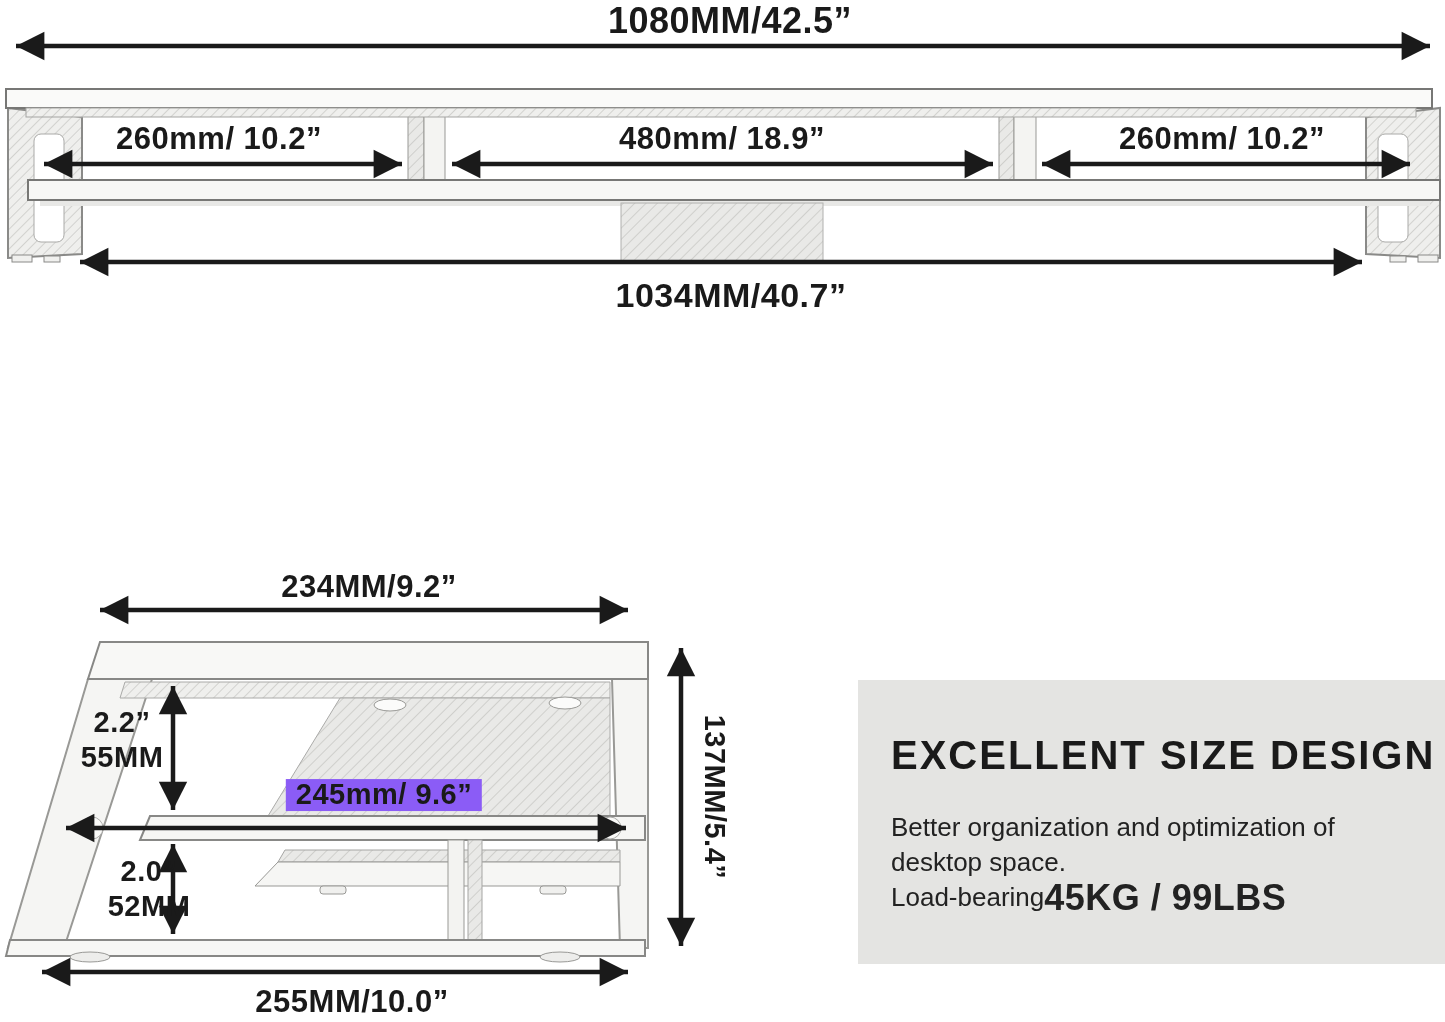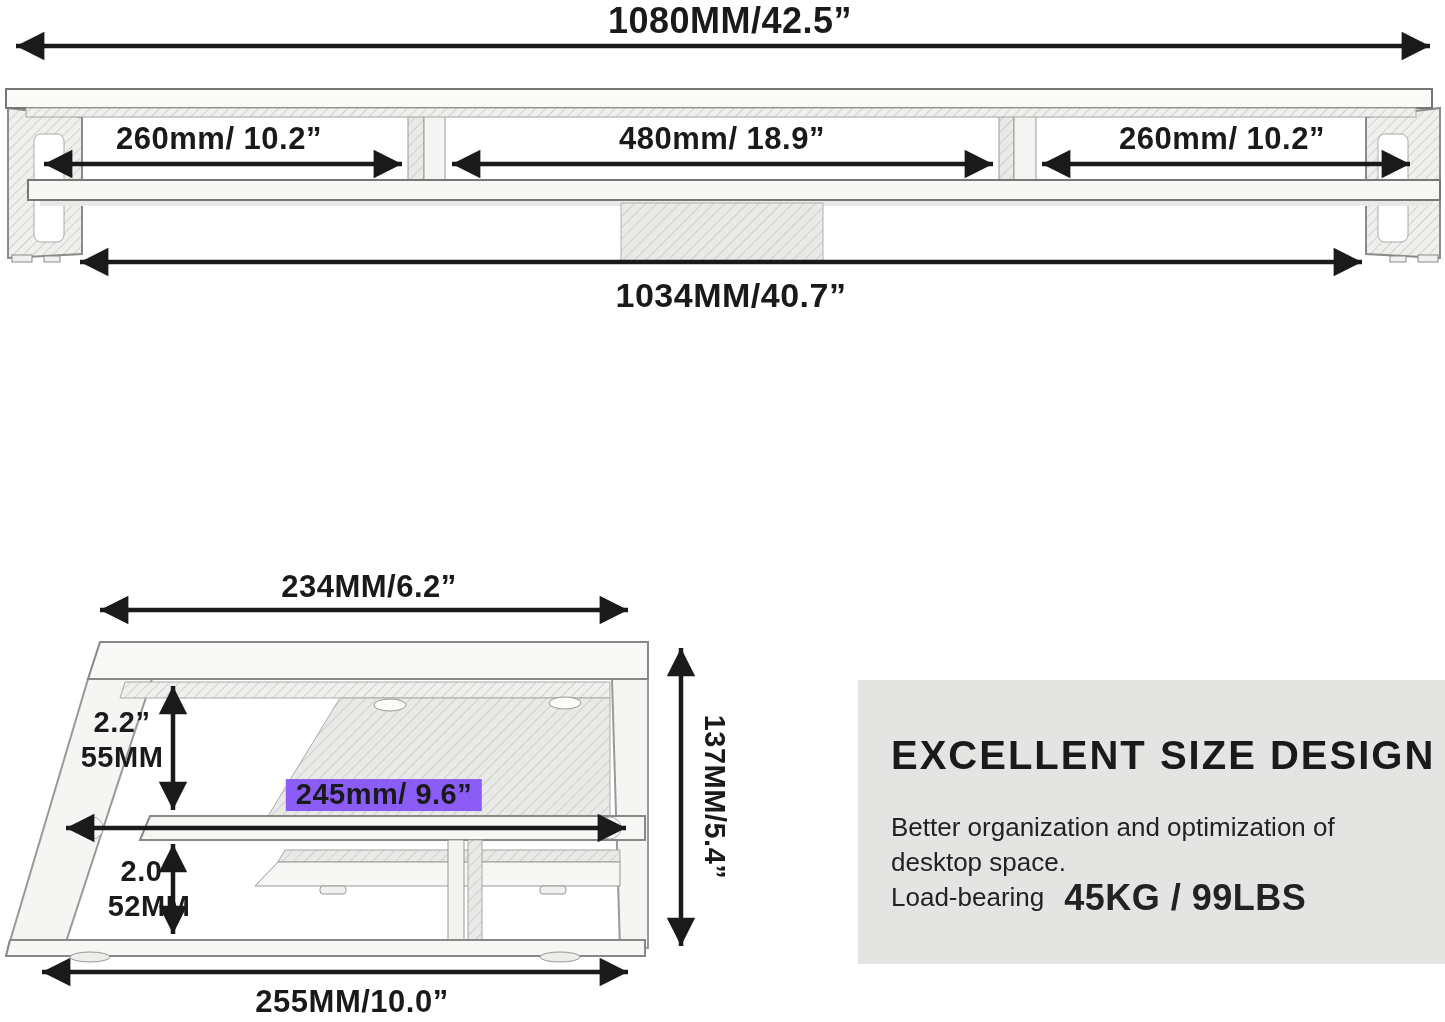--- a/index.html
+++ b/index.html
@@ -22,21 +22,21 @@
   .outline{stroke:var(--outline,#8a8a88);}
   .infobox{
     position:absolute;left:858px;top:680px;width:601px;height:284px;
     background:var(--box_bg,#e4e4e2);box-sizing:border-box;padding:0 30px 0 33px;
   }
   .infobox h1{
     margin:53px 0 0 0;font-size:40px;font-weight:bold;letter-spacing:2px;
     color:var(--text,#1a1a1a);white-space:nowrap;
   }
   .infobox .body{margin-top:32px;font-size:26px;line-height:35px;color:#222;}
-  .loadline{display:flex;align-items:flex-start;gap:20px;}
+  .loadline{display:flex;align-items:flex-start;}
   .loadline b{font-size:36px;letter-spacing:.5px;}
 </style>
 </head>
 <body>
 
 <div class="canvas">
 
   <svg width="1445" height="1022" viewBox="0 0 1445 1022">
     <defs>
       <marker id="ah" viewBox="0 0 10 10" refX="9.5" refY="5" markerWidth="7" markerHeight="7" orient="auto-start-reverse">
@@ -144,21 +144,21 @@
       <line class="dimline" x1="42" y1="972" x2="628" y2="972" marker-start="url(#ah)" marker-end="url(#ah)"></line>
     </g>
   </svg>
 
   <div class="dim fs36" style="left:730px;top:21px;">1080MM/42.5”</div>
   <div class="dim fs30" style="left:219px;top:139px;">260mm/ 10.2”</div>
   <div class="dim fs30" style="left:722px;top:139px;">480mm/ 18.9”</div>
   <div class="dim fs30" style="left:1222px;top:139px;">260mm/ 10.2”</div>
   <div class="dim fs34" style="left:731px;top:288px;margin-top:8px;">1034MM/40.7”</div>
 
-  <div class="dim fs30" style="left:369px;top:587px;">234MM/6.2”</div>
+  <div class="dim fs30" style="left:369px;top:587px;">234MM/9.2”</div>
   <div class="dim fs29 two-line" style="left:122px;top:740px;">
     <div>2.2”</div>
     <div>55MM</div>
   </div>
   <div class="dim fs29 whitebg" style="left:384px;top:795px;">245mm/ 9.6”</div>
   <div class="dim fs29 two-line" style="left:114px;top:889px;margin-left:35px;">
     <div>2.0”</div>
     <div>52MM</div>
   </div>
   <div class="dim fs29 rot" style="left:714px;top:797px;">137MM/5.4”</div>

